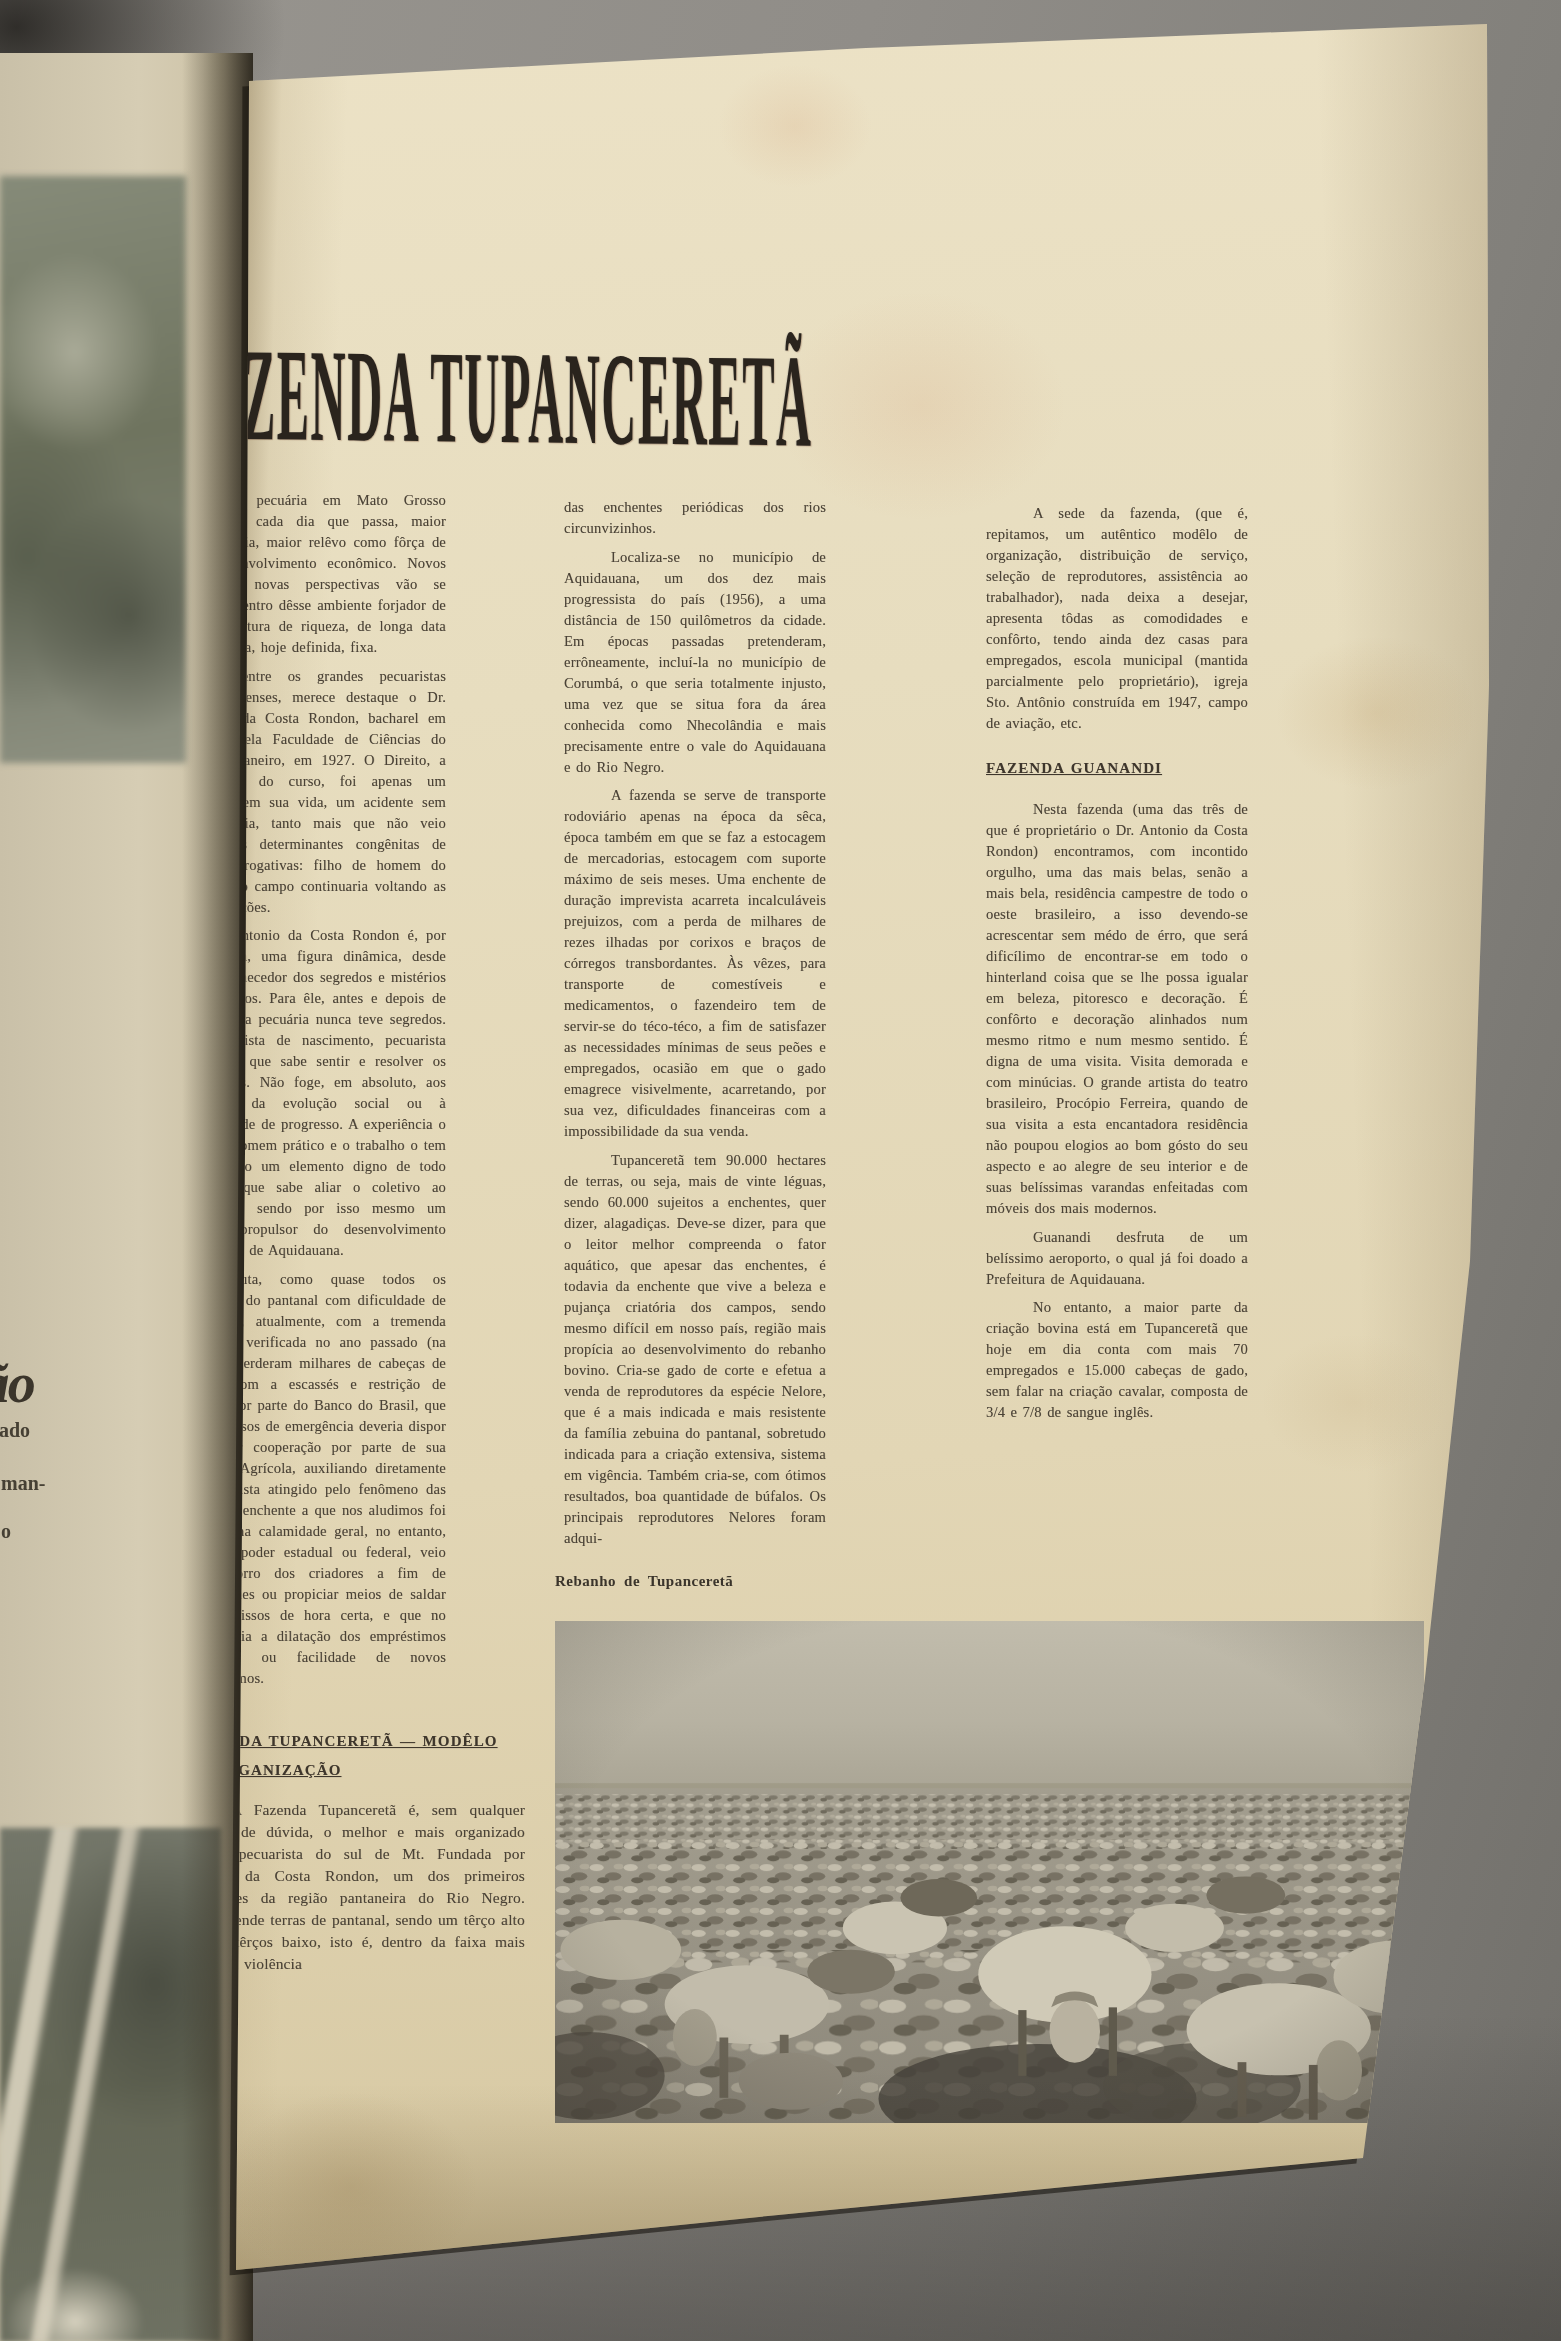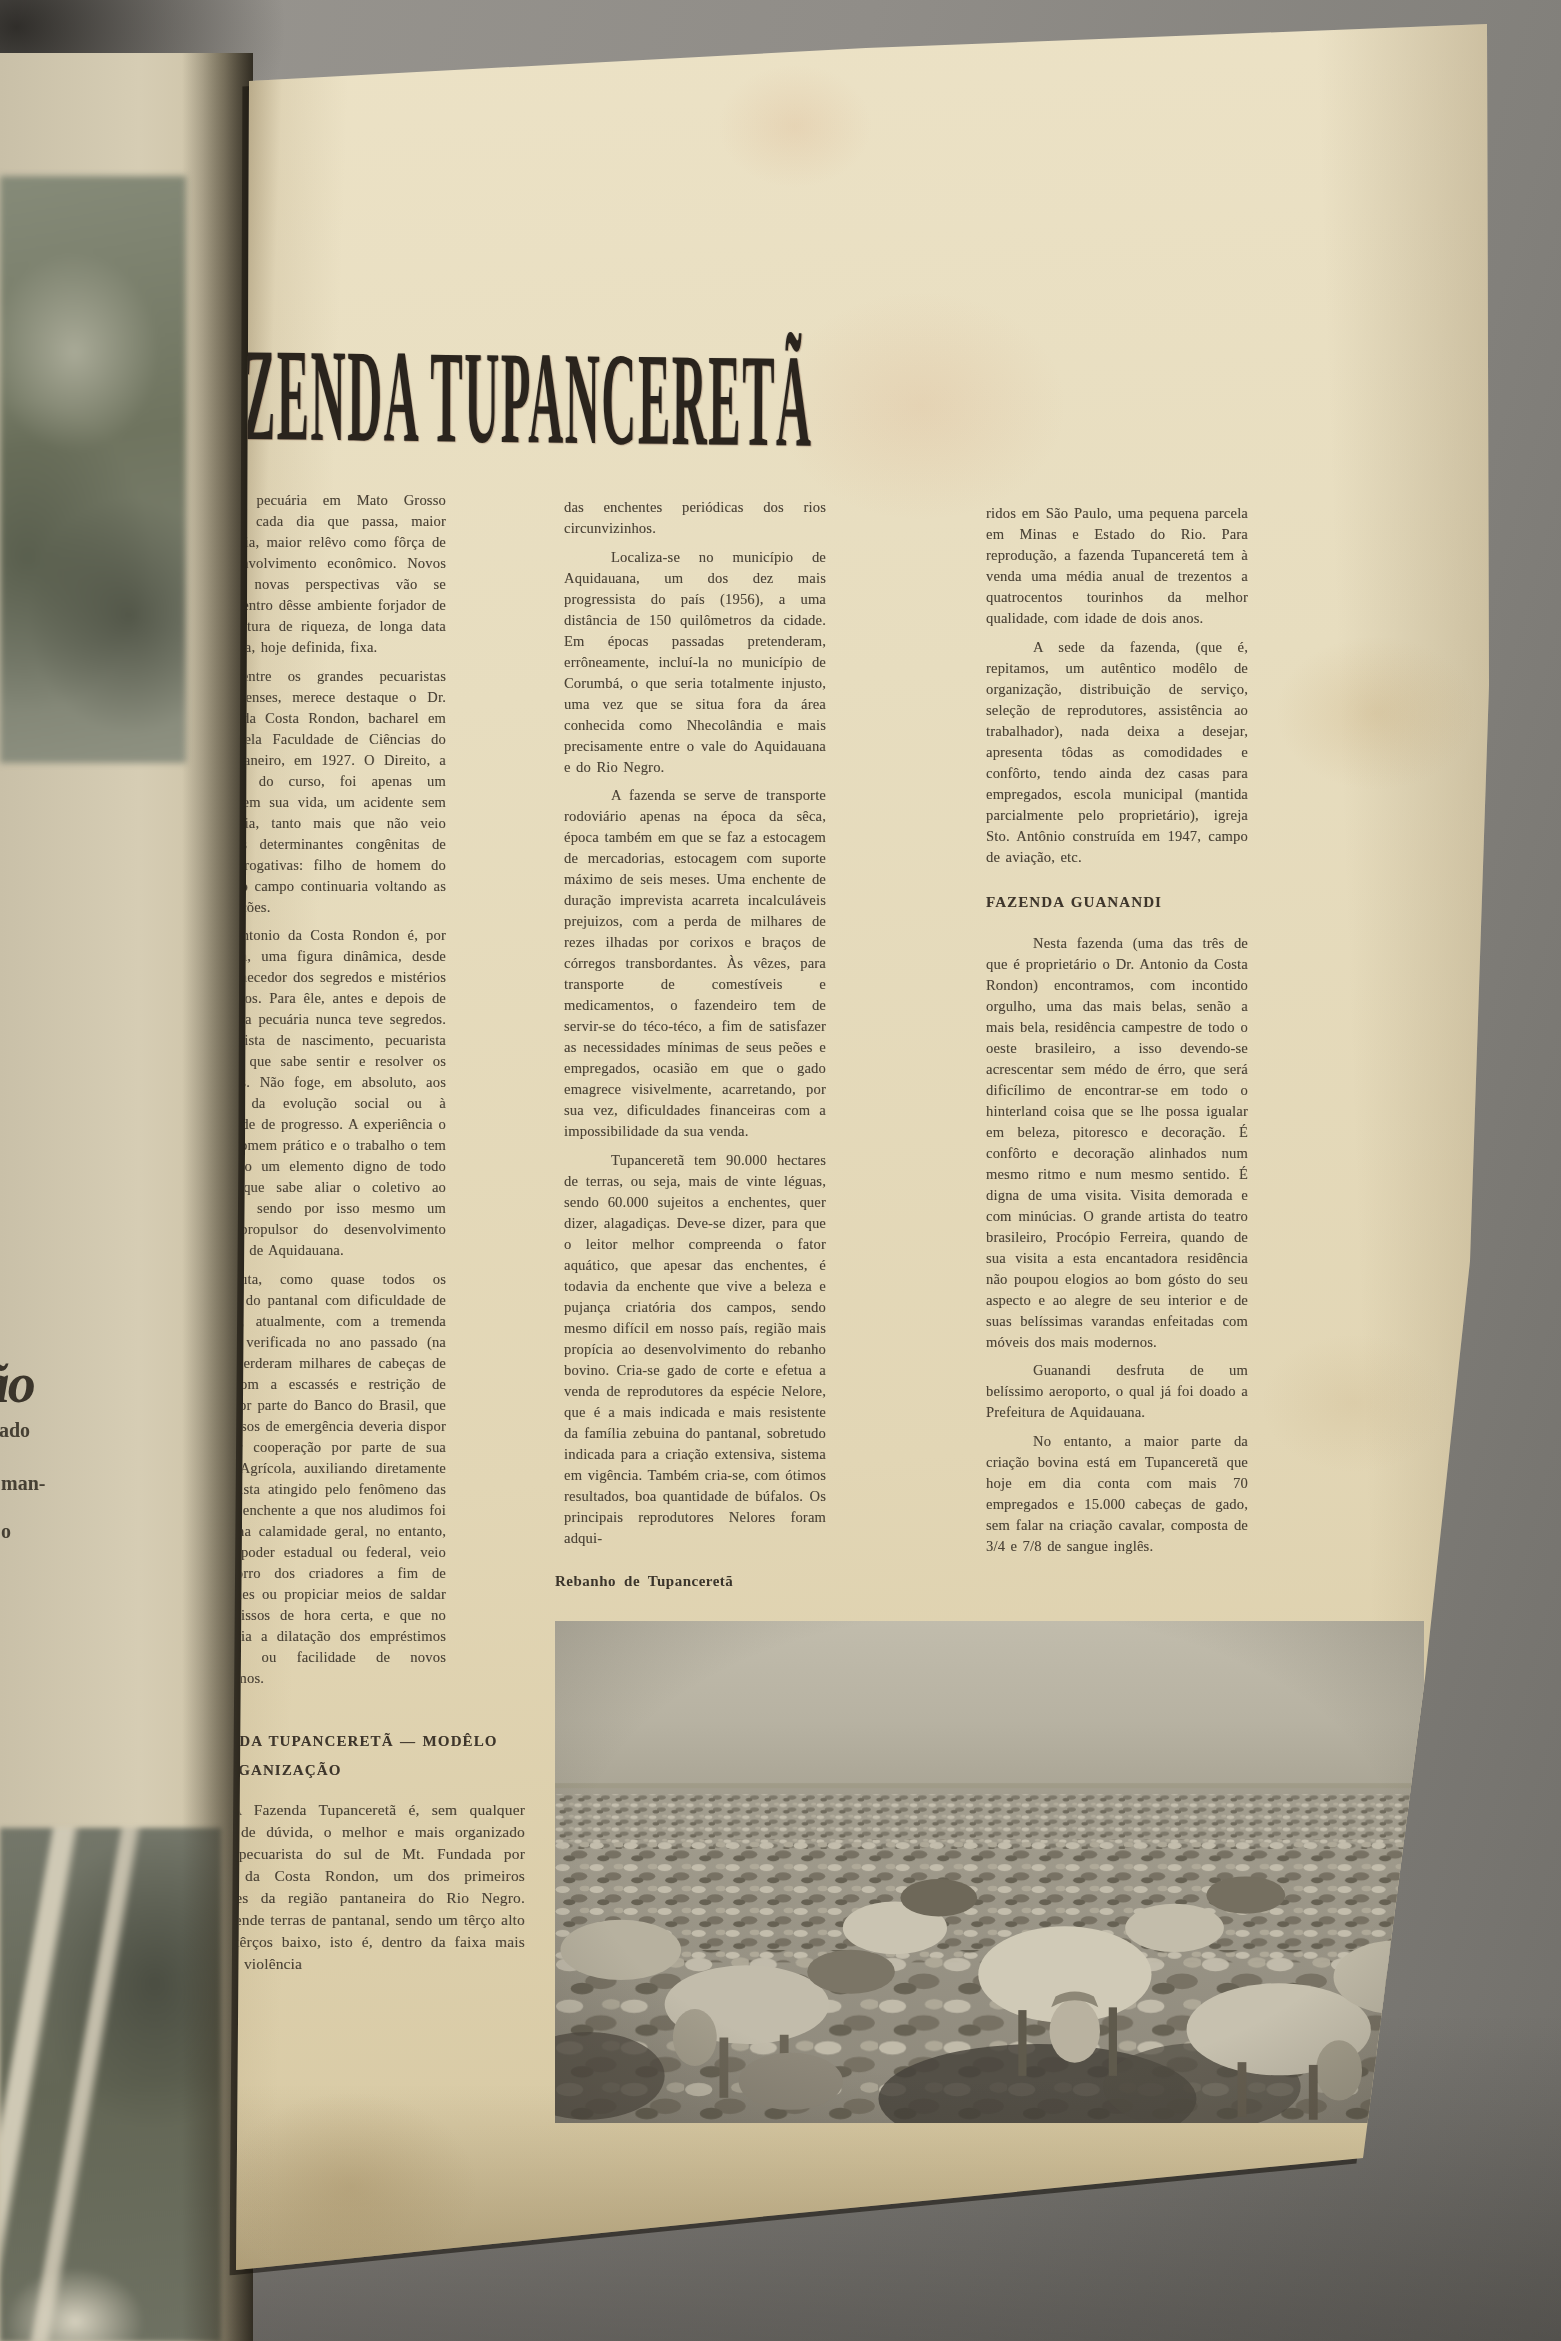--- a/index.html
+++ b/index.html
@@ -64,21 +64,21 @@
 
   .col, .bottom-block{position:absolute;text-align:justify;color:#4a4236;
     font-size:14.5px;line-height:21px;letter-spacing:0.2px;word-spacing:1.6px;
     text-shadow:0.3px 0.3px 0 rgba(74,66,54,0.32);overflow:hidden;}
   .col p, .bottom-block p{margin:0 0 7.7px 0;}
   .col p.ind, .bottom-block p.ind{text-indent:47px;}
   .col1{left:184px;top:490px;width:262px;height:1240px;}
   .col2{left:564px;top:497px;width:262px;height:1088px;}
   .col3{left:986px;top:503px;width:262px;height:1072px;}
   .subhead{font-weight:700;font-size:15px;line-height:28.5px;letter-spacing:1.1px;
-    color:#3e362c;text-align:left;margin:20px 0 16.4px 0;}
+    color:#3e362c;text-align:left;margin:20px 0 16.4px 0;text-decoration:underline;}
   .bottom-block{left:184px;top:1727px;width:341px;height:296px;font-size:15.4px;line-height:22px;}
   .bottom-block .subhead{margin:0 0 15.4px 0;}
 
   .caption{position:absolute;left:555px;top:1573px;width:603px;
     font:700 15px "Liberation Serif", serif;color:#3a342b;letter-spacing:0.5px;word-spacing:3.8px;}
   .photo{position:absolute;left:555px;top:1621px;width:869px;height:502px;display:block;}
 </style>
 </head>
 <body>
 
@@ -108,21 +108,20 @@
     </div>
 
     <div class="col col2">
       <p>das enchentes periódicas dos rios circunvizinhos.</p>
       <p class="ind">Localiza-se no município de Aquidauana, um dos dez mais progressista do país (1956), a uma distância de 150 quilômetros da cidade. Em épocas passadas pretenderam, errôneamente, incluí-la no município de Corumbá, o que seria totalmente injusto, uma vez que se situa fora da área conhecida como Nhecolândia e mais precisamente entre o vale do Aquidauana e do Rio Negro.</p>
       <p class="ind">A fazenda se serve de transporte rodoviário apenas na época da sêca, época também em que se faz a estocagem de mercadorias, estocagem com suporte máximo de seis meses. Uma enchente de duração imprevista acarreta incalculáveis prejuizos, com a perda de milhares de rezes ilhadas por corixos e braços de córregos transbordantes. Às vêzes, para transporte de comestíveis e medicamentos, o fazendeiro tem de servir-se do téco-téco, a fim de satisfazer as necessidades mínimas de seus peões e empregados, ocasião em que o gado emagrece visivelmente, acarretando, por sua vez, dificuldades financeiras com a impossibilidade da sua venda.</p>
       <p class="ind">Tupanceretã tem 90.000 hectares de terras, ou seja, mais de vinte léguas, sendo 60.000 sujeitos a enchentes, quer dizer, alagadiças. Deve-se dizer, para que o leitor melhor compreenda o fator aquático, que apesar das enchentes, é todavia da enchente que vive a beleza e pujança criatória dos campos, sendo mesmo difícil em nosso país, região mais propícia ao desenvolvimento do rebanho bovino. Cria-se gado de corte e efetua a venda de reprodutores da espécie Nelore, que é a mais indicada e mais resistente da família zebuina do pantanal, sobretudo indicada para a criação extensiva, sistema em vigência. Também cria-se, com ótimos resultados, boa quantidade de búfalos. Os principais reprodutores Nelores foram adqui-</p>
     </div>
 
     <div class="col col3">
-      <p>ridos em São Paulo, uma pequena parcela em Minas e Estado do Rio. Para reprodução, a fazenda Tupanceretá tem à venda uma média anual de trezentos a quatrocentos tourinhos da melhor qualidade, com idade de dois anos.</p>
       <p class="ind">A sede da fazenda, (que é, repitamos, um autêntico modêlo de organização, distribuição de serviço, seleção de reprodutores, assistência ao trabalhador), nada deixa a desejar, apresenta tôdas as comodidades e confôrto, tendo ainda dez casas para empregados, escola municipal (mantida parcialmente pelo proprietário), igreja Sto. Antônio construída em 1947, campo de aviação, etc.</p>
       <h2 class="subhead">FAZENDA GUANANDI</h2>
       <p class="ind">Nesta fazenda (uma das três de que é proprietário o Dr. Antonio da Costa Rondon) encontramos, com incontido orgulho, uma das mais belas, senão a mais bela, residência campestre de todo o oeste brasileiro, a isso devendo-se acrescentar sem médo de érro, que será dificílimo de encontrar-se em todo o hinterland coisa que se lhe possa igualar em beleza, pitoresco e decoração. É confôrto e decoração alinhados num mesmo ritmo e num mesmo sentido. É digna de uma visita. Visita demorada e com minúcias. O grande artista do teatro brasileiro, Procópio Ferreira, quando de sua visita a esta encantadora residência não poupou elogios ao bom gósto do seu aspecto e ao alegre de seu interior e de suas belíssimas varandas enfeitadas com móveis dos mais modernos.</p>
       <p class="ind">Guanandi desfruta de um belíssimo aeroporto, o qual já foi doado a Prefeitura de Aquidauana.</p>
       <p class="ind">No entanto, a maior parte da criação bovina está em Tupanceretã que hoje em dia conta com mais 70 empregados e 15.000 cabeças de gado, sem falar na criação cavalar, composta de 3/4 e 7/8 de sangue inglês.</p>
     </div>
 
     <div class="bottom-block">
       <h2 class="subhead">FAZENDA TUPANCERETÃ — MODÊLO DE ORGANIZAÇÃO</h2>
       <p class="ind">A Fazenda Tupanceretã é, sem qualquer sombra de dúvida, o melhor e mais organizado núcleo pecuarista do sul de Mt. Fundada por Ciríaco da Costa Rondon, um dos primeiros habitantes da região pantaneira do Rio Negro. Compreende terras de pantanal, sendo um têrço alto e dois têrços baixo, isto é, dentro da faixa mais sujeita à violência</p>

